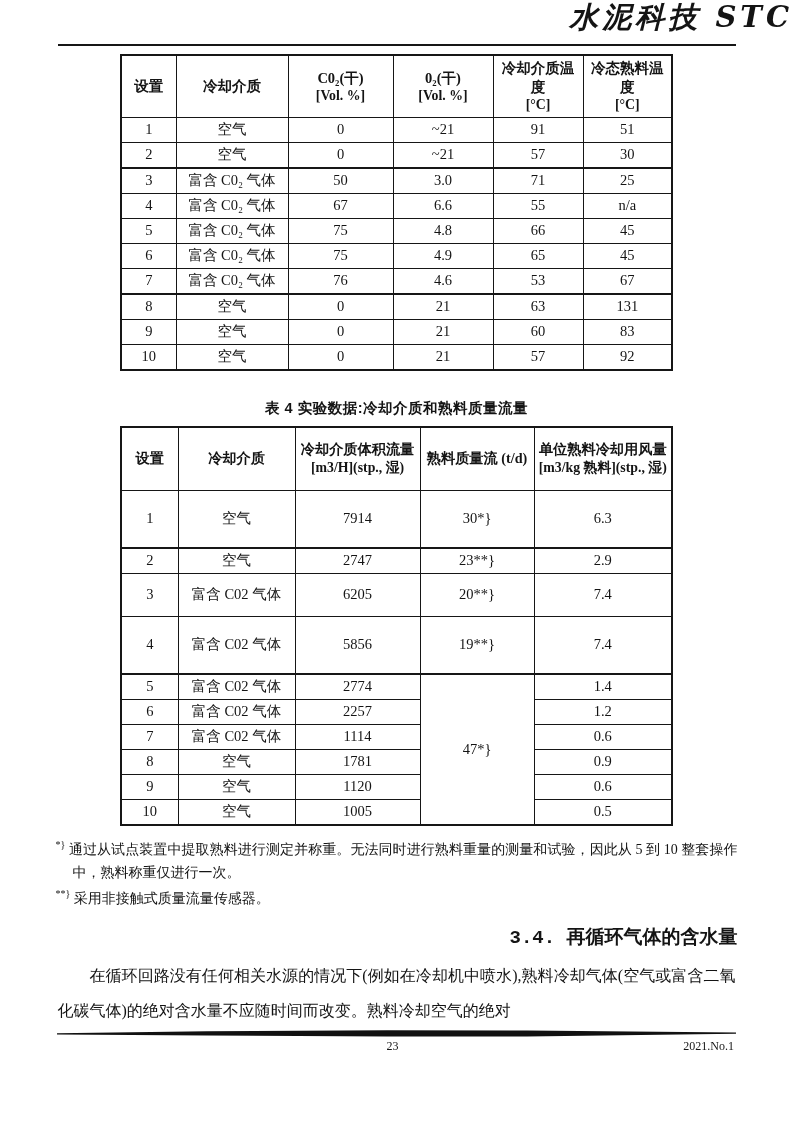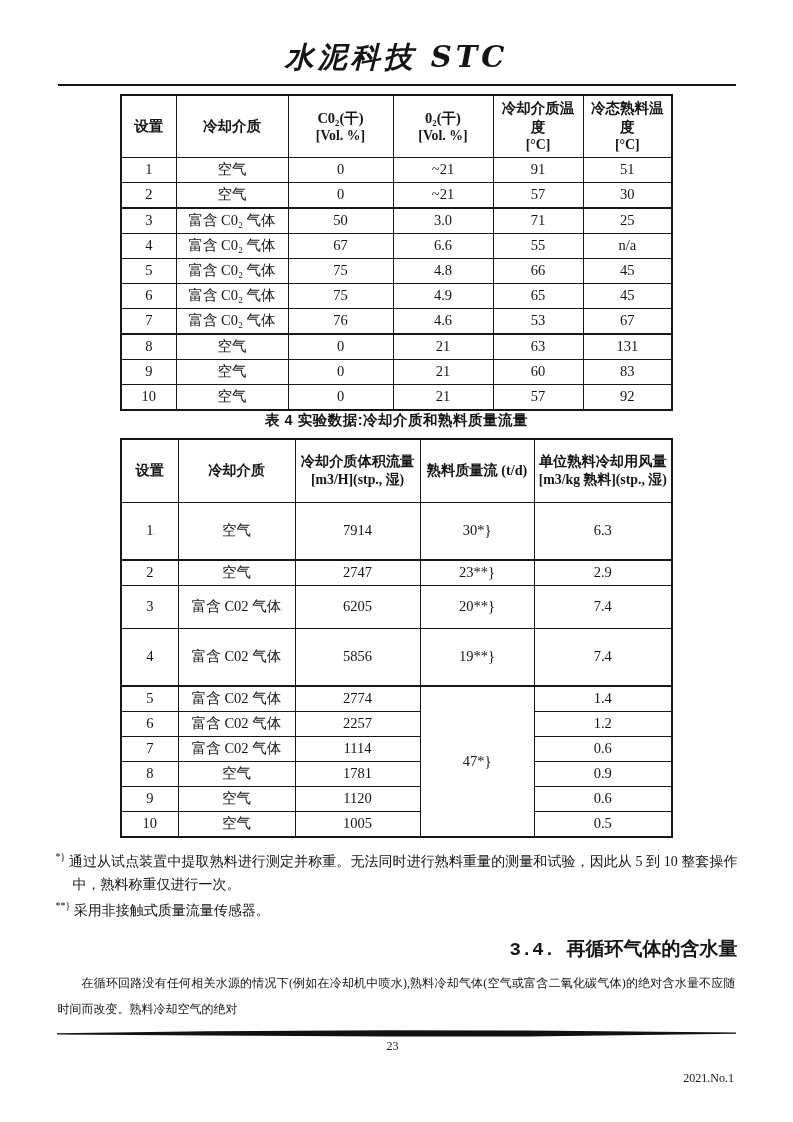--- a/index.html
+++ b/index.html
@@ -3,21 +3,21 @@
 <meta charset="utf-8">
 <style>
   html,body { margin:0; padding:0; background:#e8e8e8; }
   .page {
     position:relative; width:793px; height:1122px; margin:0 auto;
     background:#ffffff; color:#141414;
     font-family:"Liberation Serif","DejaVu Serif",serif;
     overflow:hidden;
   }
   .doc-title {
-    text-align:center; padding-top:40px;
+    text-align:right; 
     font-family:"DejaVu Serif",serif; font-style:italic; font-weight:bold;
     font-size:29px; letter-spacing:4px; line-height:1.2;
   }
   .top-rule { width:678px; margin:9px auto 0; border:0; border-top:2px solid #161616; }
   .table-caption {
     text-align:center; margin-top:6px;
     font-family:"Liberation Sans","DejaVu Sans",sans-serif;
     font-weight:bold; font-size:14.5px; letter-spacing:0.5px;
   }
   table { border-collapse:collapse; margin:8px auto 0; table-layout:fixed; }
@@ -38,27 +38,27 @@
   .footnotes { width:682px; margin:10px auto 0; font-size:14px; line-height:1.7; }
   .fn { padding-left:17px; text-indent:-17px; text-align:justify; }
   .fn sup { font-size:10px; }
   .sec-heading {
     width:682px; margin:13px auto 0;
     font-family:Liberation Mono, monospace;
     font-weight:bold; font-size:19px;text-align:right;
   }
   .body-paragraph {
     width:678px; margin:8px auto 0;
-    font-size:12px; line-height:2.2; text-align:justify; text-indent:2em;
+    font-size:16px; line-height:2.2; text-align:justify; text-indent:2em;
   }
   .footer { position:absolute; left:57px; top:1030px; width:679px; }
   .footer-rule { display:block; }
   .footer-row { position:relative; height:18px; margin-top:2px; font-size:12px; }
   .footer-page { position:absolute; left:0; right:8px; text-align:center; }
-  .footer-issue { position:absolute; right:2px;margin-top:32px; }
+  .footer-issue { position:absolute; right:2px; }
 </style>
 </head>
 <body>
 
 <div class="page">
 
   <div class="doc-title">水泥科技 STC</div>
   <hr class="top-rule">
 
 
@@ -156,21 +156,21 @@
       <td>10</td>
           <td>空气</td>
           <td>0</td>
           <td>21</td>
           <td>57</td>
           <td>92</td>
     </tr>
   </tbody>
     </table>
 
-  <div class="table-caption" style="margin-top:0;text-align:center;">表 4 实验数据:冷却介质和熟料质量流量</div>
+  <div class="table-caption" style="margin-top:28px;text-align:center;">表 4 实验数据:冷却介质和熟料质量流量</div>
 
   <table class="t4">
     <colgroup>
       <col style="width:57px">
         <col style="width:117px">
         <col style="width:125px">
       <col style="width:114px">
         <col style="width:138px">
     </colgroup>
     <tbody>

